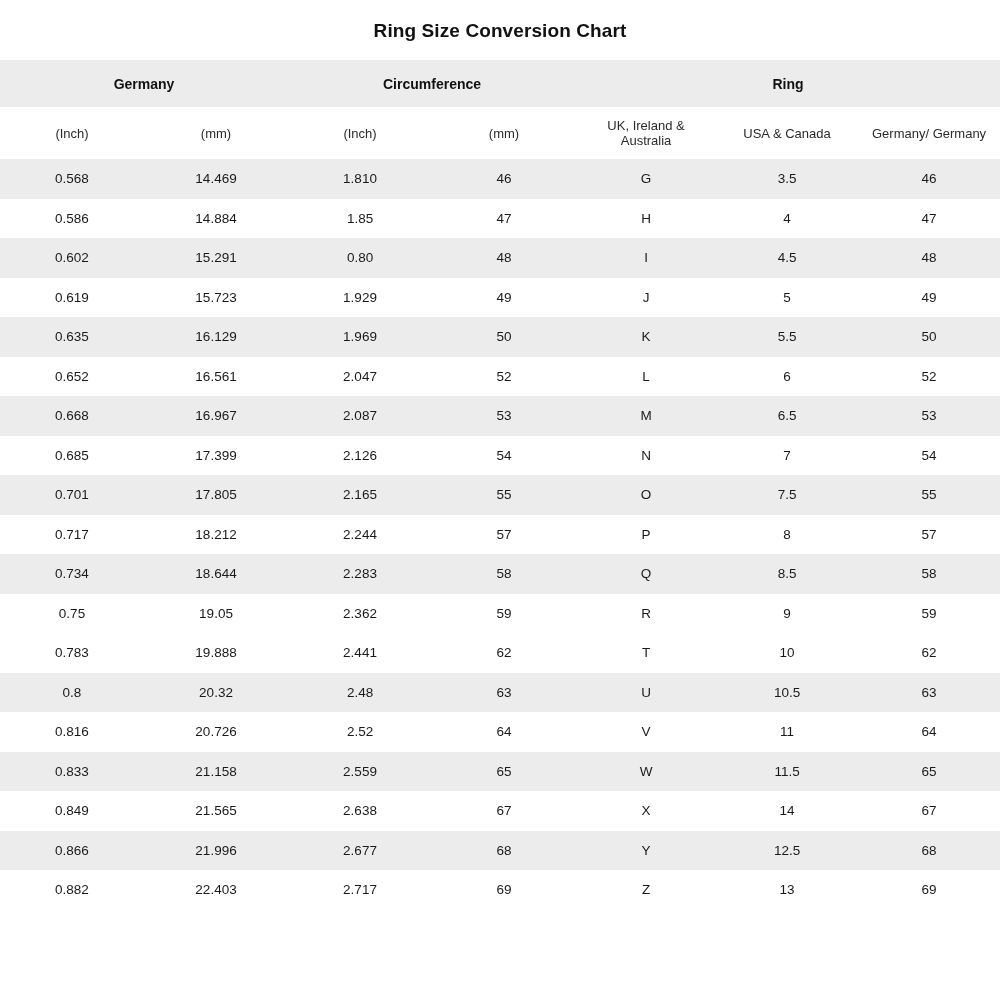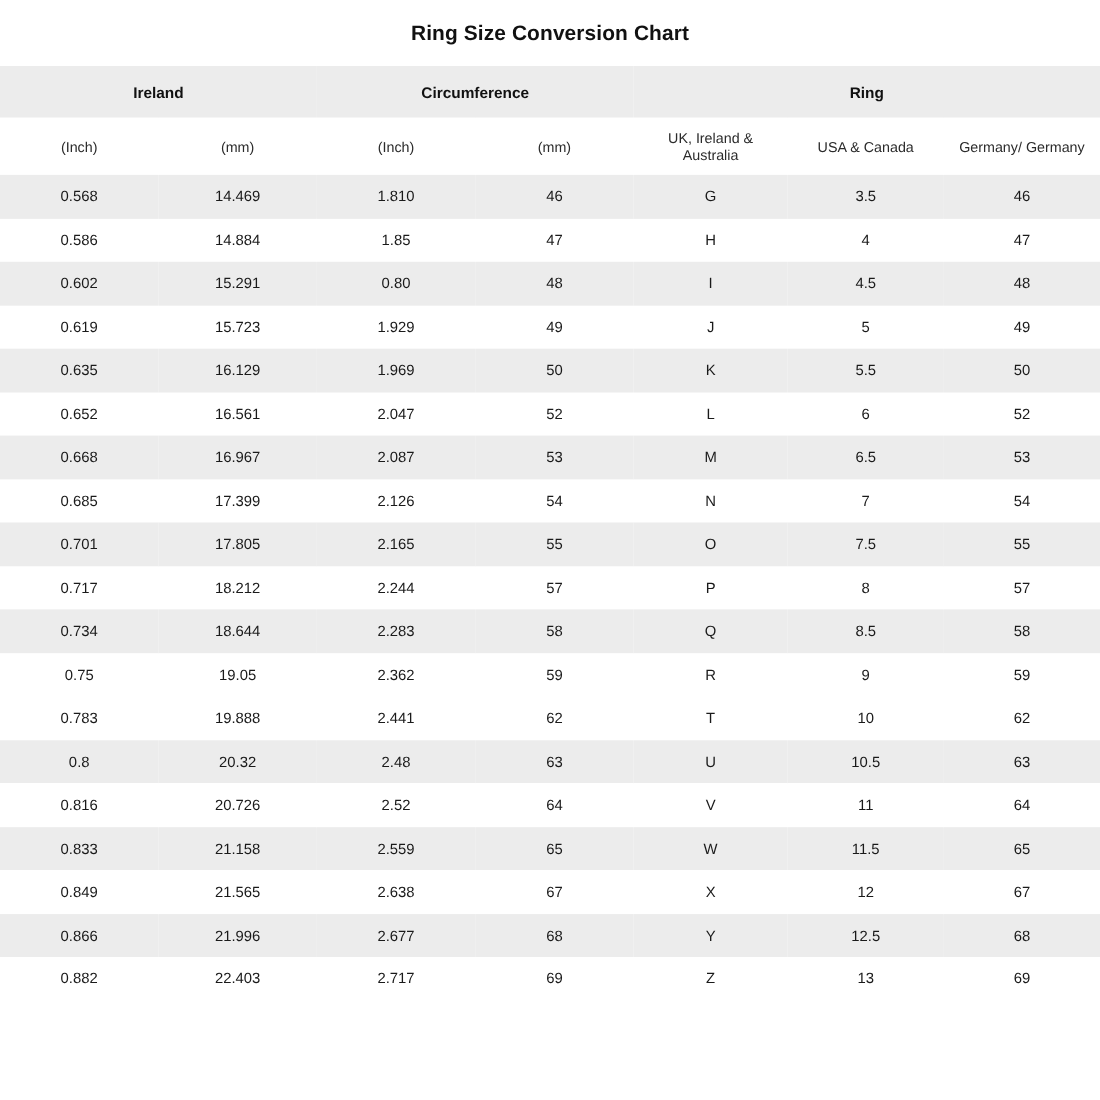--- a/index.html
+++ b/index.html
@@ -88,21 +88,21 @@
       <col class="col-1">
         <col class="col-2">
         <col class="col-3">
         <col class="col-4">
       <col class="col-5">
         <col class="col-6">
         <col class="col-7">
     </colgroup>
     <thead>
       <tr class="group-row">
-        <th colspan="2">Ireland</th>
+        <th colspan="2">Germany</th>
         <th colspan="2">Circumference</th>
         <th colspan="3">Ring</th>
       </tr>
       <tr class="sub-row">
         <th>(Inch)</th>
         <th>(mm)</th>
         <th>(Inch)</th>
         <th>(mm)</th>
         <th>UK, Ireland &amp; Australia</th>
         <th>USA &amp; Canada</th>
@@ -253,21 +253,21 @@
           <td>W</td>
           <td>11.5</td>
           <td>65</td>
         </tr>
         <tr class="data-row even">
           <td>0.849</td>
           <td>21.565</td>
           <td>2.638</td>
           <td>67</td>
           <td>X</td>
-          <td>12</td>
+          <td>14</td>
           <td>67</td>
         </tr>
         <tr class="data-row odd">
           <td>0.866</td>
           <td>21.996</td>
           <td>2.677</td>
           <td>68</td>
           <td>Y</td>
           <td>12.5</td>
           <td>68</td>

